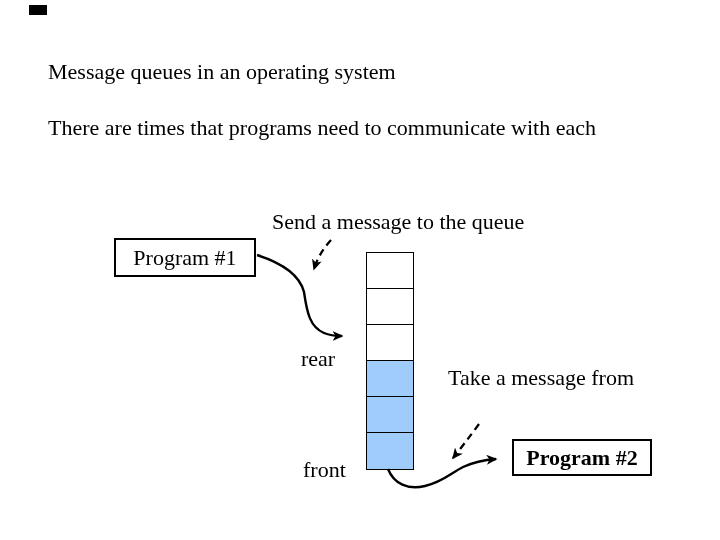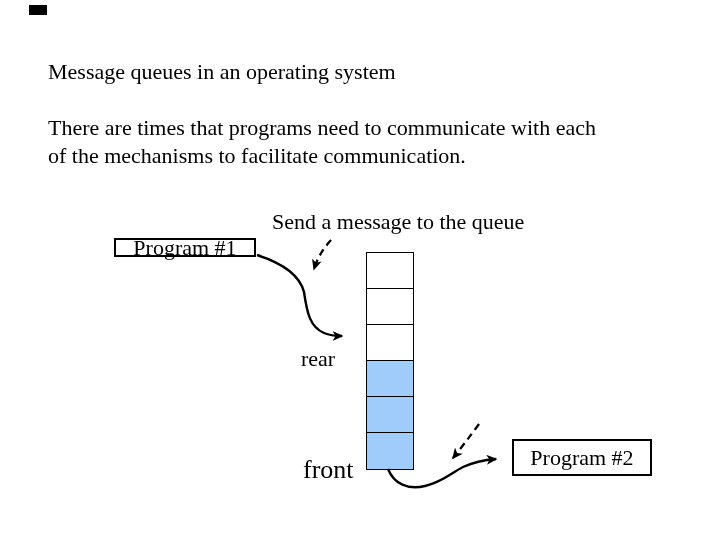--- a/index.html
+++ b/index.html
@@ -20,54 +20,54 @@
   }
   .send-label{
     left:272px;top:209px;
     font-size:22px;line-height:26px;white-space:nowrap;
   }
   .take-label{
     left:448px;top:363px;
     font-size:22px;line-height:30px;white-space:nowrap;
   }
   .rear-label{left:301px;top:347px;font-size:22px;line-height:24px;text-align:right;}
-  .front-label{left:303px;top:458px;font-size:26px;line-height:24px;}
+  .front-label{left:303px;top:458px;font-size:22px;line-height:24px;}
   .program-box{
     border:2px solid #000;box-sizing:border-box;
     display:flex;align-items:center;justify-content:center;
     font-size:22px;white-space:nowrap;background:#fff;
   }
-  .program-box.p1{left:114px;top:238px;width:142px;height:19px;}
-  .program-box.p2{left:512px;top:439px;width:140px;height:37px;}
+  .program-box.p1{left:114px;top:238px;width:142px;height:39px;}
+  .program-box.p2{left:512px;top:439px;width:140px;height:37px;font-weight:bold;}
   .queue{
     left:366px;top:252px;width:46px;height:216px;
     border:1.5px solid #000;box-sizing:content-box;background:#fff;
   }
   .qcell{
     height:36px;box-sizing:border-box;border-bottom:1.5px solid #000;
   }
   .qcell:last-child{border-bottom:none;}
   .corner-mark{left:29px;top:5px;width:18px;height:10px;background:#000;}
   .arrows{left:0;top:0;width:720px;height:540px;pointer-events:none;}
 </style>
 </head>
 <body>
 
 <div class="abs corner-mark"></div>
 
 <div class="abs slide-title">Message queues in an operating system</div>
 
 <div class="abs paragraph">
   <div>There are times that programs need to communicate with each</div>
-  <div>of the mechanisms to facilitate communication.</div>
 </div>
 
 <div class="abs send-label">Send a message to the queue</div>
 
 <div class="abs take-label">
+  <div>Take a message from</div>
 </div>
 
 <div class="abs rear-label">rear</div>
 <div class="abs front-label">front</div>
 
 <div class="abs program-box p1">
   <span>Program #1</span>
 </div>
 <div class="abs program-box p2">
   <span>Program #2</span>

